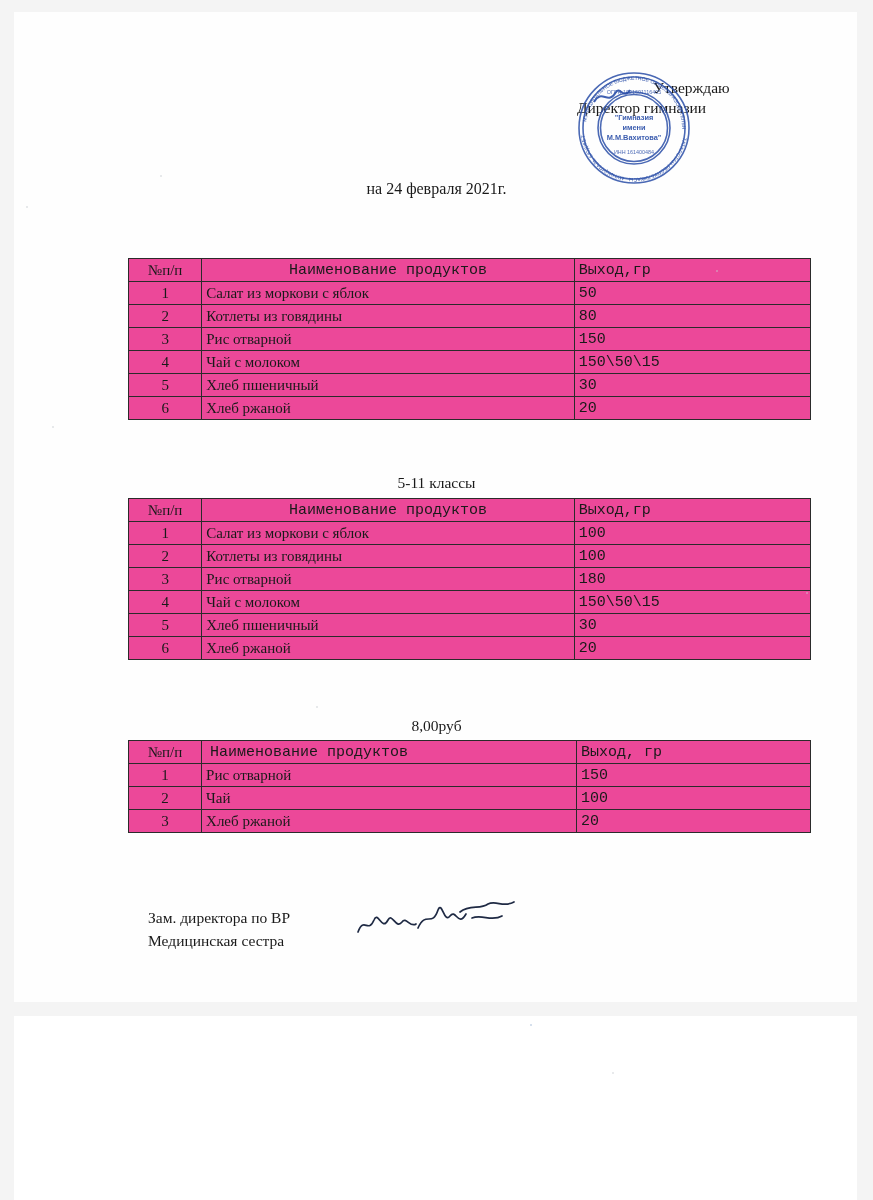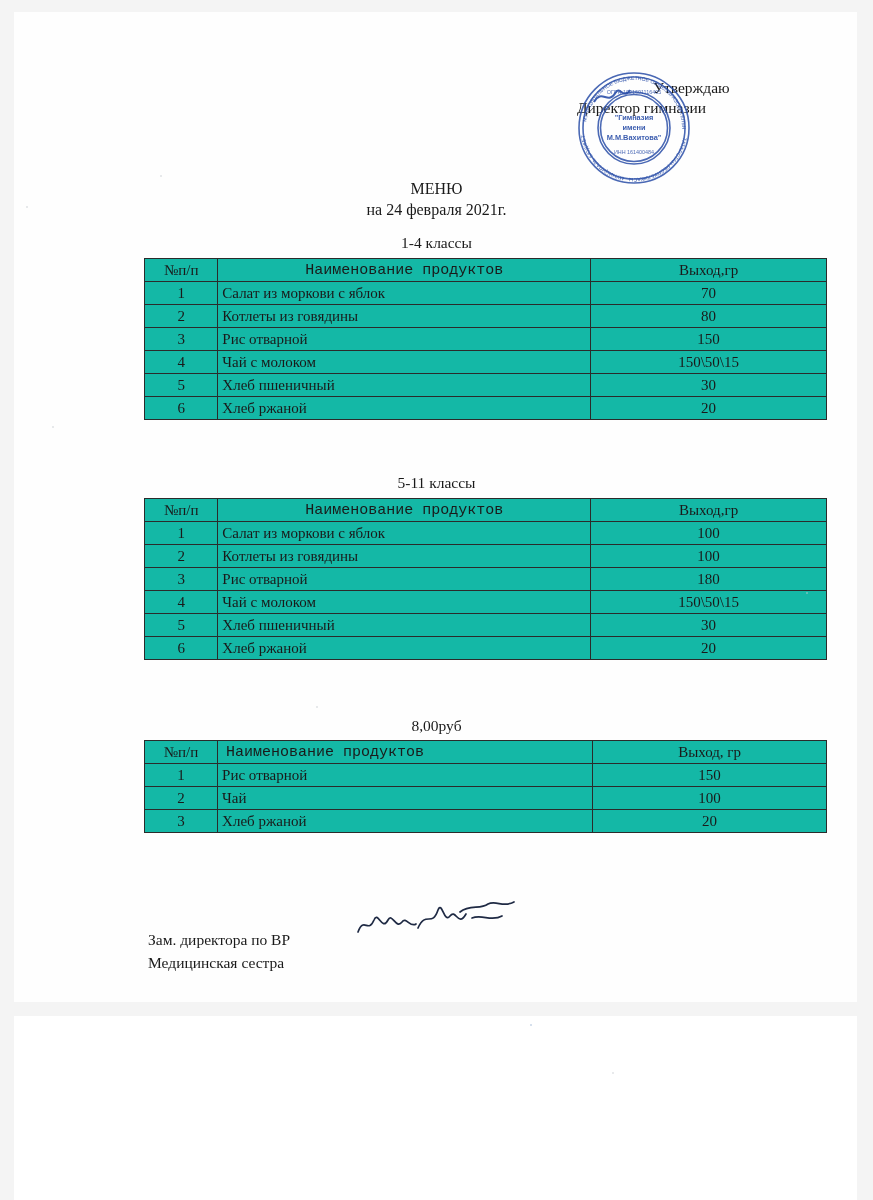--- a/index.html
+++ b/index.html
@@ -69,45 +69,45 @@
     width: 873px;
     text-align: center;
     font-size: 15.5px;
   }
   #heading-1 { top: 234px; }
   #heading-2 { top: 474px; }
   #heading-3 { top: 717px; }
 
   table.menu-table {
     position: absolute;
-    left: 144px;
+    left: 128px;
     width: 683px;
     border-collapse: collapse;
     font-size: 15px;
-    background: #14b8a6;
+    background: #ec4899;
   }
   #table-1 { top: 258px; }
   #table-2 { top: 498px; }
   #table-3 { top: 740px; }
 
   table.menu-table td, table.menu-table th {
     border: 1px solid #2b2b2b;
     height: 20px;
     padding: 1px 4px;
     font-weight: normal;
   }
   .col-num   { width: 66px;  text-align: center; }
   .col-name  { width: 375px; text-align: left; padding-left: 8px; }
-  .col-out   { width: 234px; text-align: center; }
+  .col-out   { width: 234px; text-align: left; font-family: Liberation Mono, monospace; }
   thead .col-name { text-align: center; padding-left: 0; font-family: Liberation Mono, monospace; }
 
   .signatures {
     position: absolute;
     left: 148px;
-    top: 928px;
+    top: 906px;
     font-size: 15.5px;
     line-height: 23px;
   }
   .sign-names {
     position: absolute;
     left: 600px;
     top: 906px;
     font-size: 15.5px;
     line-height: 23px;
   }
@@ -170,38 +170,36 @@
       </g>
       <g fill="#2b4fa8" opacity="0.85" font-family="'Liberation Sans', sans-serif" font-size="5.4" text-anchor="middle">
         <text x="62" y="88">ИНН 161400484</text>
         <text x="62" y="28">ОГРН 1021601116405</text>
       </g>
       <path d="M 22,36 C 30,22 36,40 44,26 C 48,20 52,34 58,24" fill="none" stroke="#2b4fa8" stroke-width="2" opacity="0.9"></path>
     </svg>
   </div>
 
   <div class="menu-title">
-    <div>МЕНЮ</div>
     <div>на 24 февраля 2021г.</div>
   </div>
 
-  <div class="section-heading" id="heading-1">1-4 классы</div>
   <table class="menu-table" id="table-1">
     <thead>
       <tr>
         <th class="col-num">№п/п</th>
         <th class="col-name">Наименование продуктов</th>
         <th class="col-out">Выход,гр</th>
       </tr>
     </thead>
     <tbody>
       <tr>
         <td class="col-num">1</td>
         <td class="col-name">Салат из моркови с яблок</td>
-        <td class="col-out">70</td>
+        <td class="col-out">50</td>
       </tr>
       <tr>
         <td class="col-num">2</td>
         <td class="col-name">Котлеты из говядины</td>
         <td class="col-out">80</td>
       </tr>
       <tr>
         <td class="col-num">3</td>
         <td class="col-name">Рис отварной</td>
         <td class="col-out">150</td>

